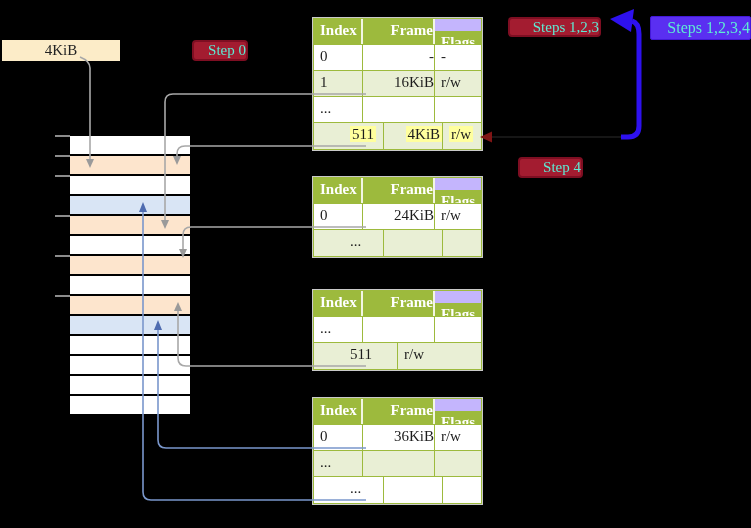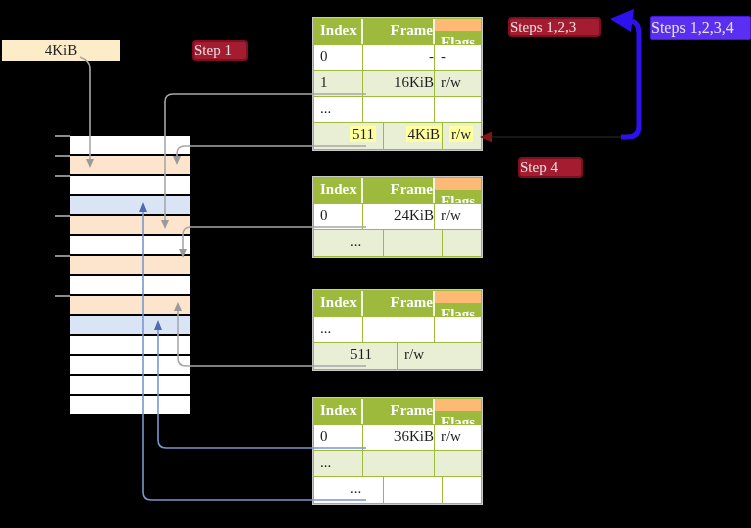--- a/index.html
+++ b/index.html
@@ -10,21 +10,21 @@
   .abs{position:absolute;}
 
   
   .kib-box{
     left:2px;top:40px;width:118px;height:21px;background:#fcecc8;
     color:#222;font-size:15px;text-align:center;line-height:21px;z-index:2;
   }
 
   
   .badge{
-    color:#e5e5e5;font-size:15px;text-align:left;z-index:6;
+    color:#5eead4;font-size:15px;text-align:right;z-index:6;
     border-radius:4px;box-sizing:border-box;white-space:nowrap;
   }
   .badge.red{background:#a31c30;border:2px solid #7e0e22;}
   .badge.blue{background:#5a2ff1;border:1px solid #4318d8;border-radius:2px;}
   .badge-step0{left:192px;top:40px;width:56px;height:21px;line-height:17px;}
   .badge-steps123{left:508px;top:17px;width:93px;height:20px;line-height:16px;}
   .badge-steps1234{left:650px;top:16px;width:101px;height:24px;line-height:22px;font-size:16px;}
   .badge-step4{left:518px;top:157px;width:65px;height:21px;line-height:17px;}
 
   
@@ -37,41 +37,41 @@
   .mrow[data-fill="peach"]{background:#fde5cd;}
   .mrow[data-fill="blue"]{background:#d9e5f5;}
 
   
   .ptable{
     position:absolute;width:167px;z-index:2;background:#fff;
     border:1px solid #9dba3d;box-shadow:0 0 0 1px #c9c9c9;
     font-size:15px;color:#1c1c1c;
   }
   .thead,.trow{display:flex;height:26px;box-sizing:border-box;}
-  .thead{background:#fdba74;border-bottom:1px solid #9dba3d;}
+  .thead{background:#c4b5fd;border-bottom:1px solid #9dba3d;}
   .trow{border-bottom:1px solid #9dba3d;background:#fff;}
   .trow:last-child{border-bottom:none;padding-left:30px;}
   .trow:nth-child(odd){background:#e9efd5;}
   .tcell{box-sizing:border-box;padding:3px 0 0 6px;overflow:hidden;}
   .c1{width:54px;border-right:1px solid #9dba3d;}
   .c2{width:80px;border-right:1px solid #9dba3d;text-align:right;}
   .c3{width:51px;border-right:none;}
   .th{background:#9dba3d;color:#fff;font-weight:bold;border-right:2px solid #f3f6e4;}
   .th.c3{border-right:none;margin-top:12px;}
   .hl{background:#ffff9e;padding:0 2px;}
 
   
   svg.overlay{position:absolute;left:0;top:0;z-index:5;pointer-events:none;}
 </style>
 </head>
 <body>
 
 <div class="abs kib-box">4KiB</div>
 
-<div class="abs badge red badge-step0">Step 1</div>
+<div class="abs badge red badge-step0">Step 0</div>
 <div class="abs badge red badge-steps123">Steps 1,2,3</div>
 <div class="abs badge blue badge-steps1234">Steps 1,2,3,4</div>
 <div class="abs badge red badge-step4">Step 4</div>
 
 <div class="abs mcol">
   <div class="mrow" data-fill="white"></div>
   <div class="mrow" data-fill="peach"></div>
   <div class="mrow" data-fill="white"></div>
   <div class="mrow" data-fill="blue"></div>
   <div class="mrow" data-fill="peach"></div>

